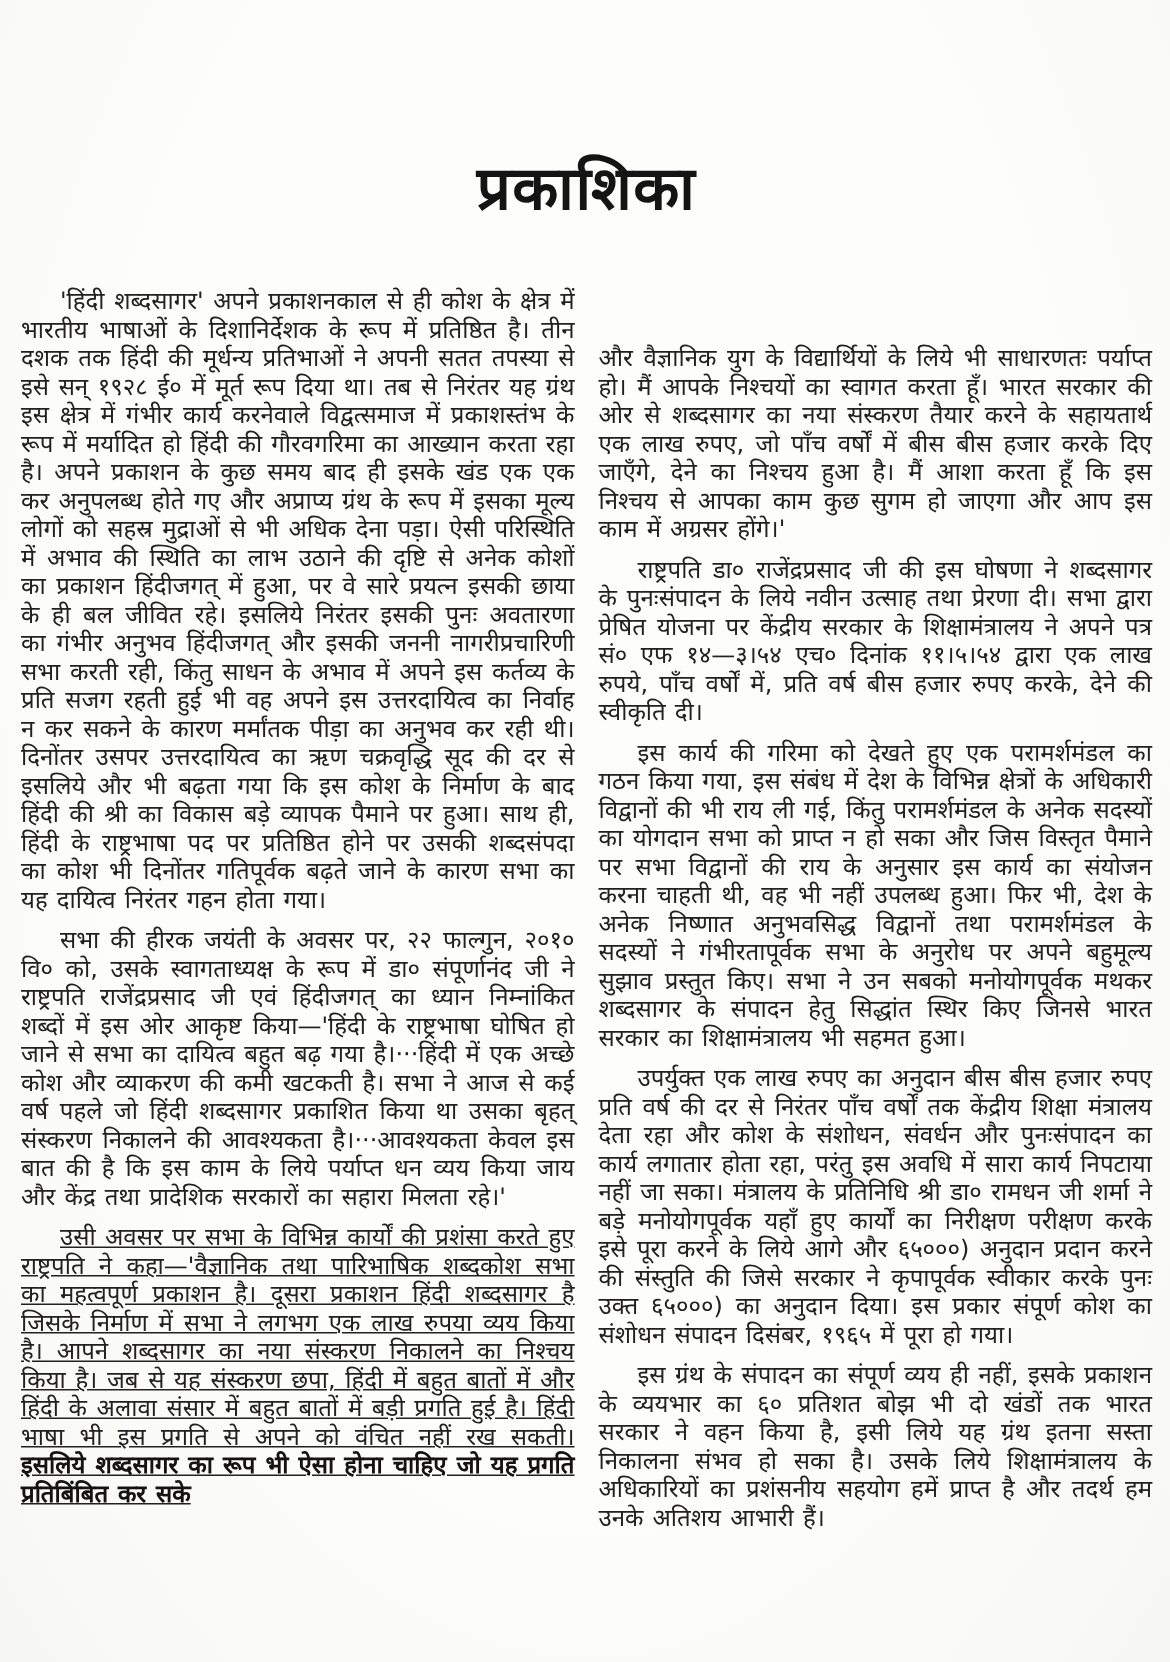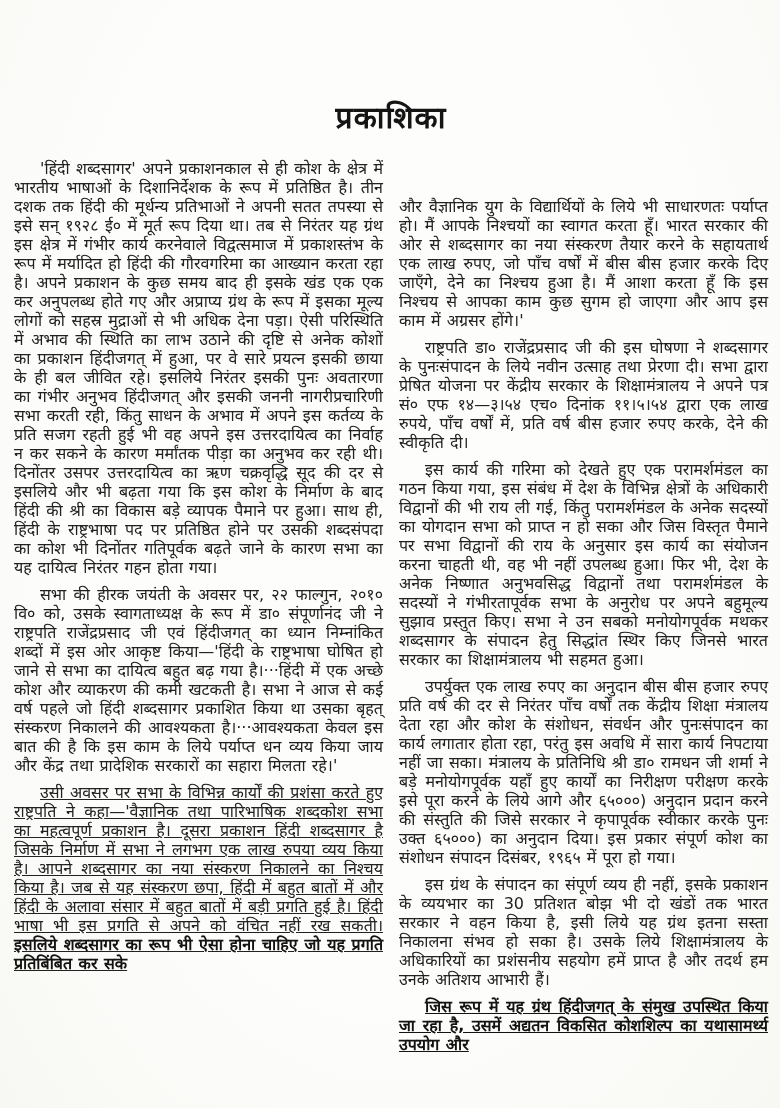--- a/index.html
+++ b/index.html
@@ -14,23 +14,23 @@
     margin: 0 auto;
     background: #fcfcfa;
     background-image: radial-gradient(ellipse at 50% 40%, #fdfdfc 60%, #f7f7f3 100%);
     overflow: hidden;
     font-family: "DejaVu Sans", sans-serif;
     color: #1b1b1b;
     box-sizing: border-box;
     padding: 96px 12px 20px 14px;
   }
   .title {
-    margin: 0 0 22px 0;
+    margin: 0 0 40px 0;
     text-align: center;
-    font-size: 30px;
+    font-size: 40px;
     font-weight: bold;
     letter-spacing: 1px;
     color: #141414;
   }
   .columns {
     display: flex;
     gap: 16px;
   }
   .col {
     flex: 1 1 0;
@@ -74,18 +74,17 @@
       <p class="para">'हिंदी शब्दसागर' अपने प्रकाशनकाल से ही कोश के क्षेत्र में भारतीय भाषाओं के दिशानिर्देशक के रूप में प्रतिष्ठित है। तीन दशक तक हिंदी की मूर्धन्य प्रतिभाओं ने अपनी सतत तपस्या से इसे सन् १९२८ ई० में मूर्त रूप दिया था। तब से निरंतर यह ग्रंथ इस क्षेत्र में गंभीर कार्य करनेवाले विद्वत्समाज में प्रकाशस्तंभ के रूप में मर्यादित हो हिंदी की गौरवगरिमा का आख्यान करता रहा है। अपने प्रकाशन के कुछ समय बाद ही इसके खंड एक एक कर अनुपलब्ध होते गए और अप्राप्य ग्रंथ के रूप में इसका मूल्य लोगों को सहस्र मुद्राओं से भी अधिक देना पड़ा। ऐसी परिस्थिति में अभाव की स्थिति का लाभ उठाने की दृष्टि से अनेक कोशों का प्रकाशन हिंदीजगत् में हुआ, पर वे सारे प्रयत्न इसकी छाया के ही बल जीवित रहे। इसलिये निरंतर इसकी पुनः अवतारणा का गंभीर अनुभव हिंदीजगत् और इसकी जननी नागरीप्रचारिणी सभा करती रही, किंतु साधन के अभाव में अपने इस कर्तव्य के प्रति सजग रहती हुई भी वह अपने इस उत्तरदायित्व का निर्वाह न कर सकने के कारण मर्मांतक पीड़ा का अनुभव कर रही थी। दिनोंतर उसपर उत्तरदायित्व का ऋण चक्रवृद्धि सूद की दर से इसलिये और भी बढ़ता गया कि इस कोश के निर्माण के बाद हिंदी की श्री का विकास बड़े व्यापक पैमाने पर हुआ। साथ ही, हिंदी के राष्ट्रभाषा पद पर प्रतिष्ठित होने पर उसकी शब्दसंपदा का कोश भी दिनोंतर गतिपूर्वक बढ़ते जाने के कारण सभा का यह दायित्व निरंतर गहन होता गया।</p>
       <p class="para">सभा की हीरक जयंती के अवसर पर, २२ फाल्गुन, २०१० वि० को, उसके स्वागताध्यक्ष के रूप में डा० संपूर्णानंद जी ने राष्ट्रपति राजेंद्रप्रसाद जी एवं हिंदीजगत् का ध्यान निम्नांकित शब्दों में इस ओर आकृष्ट किया—'हिंदी के राष्ट्रभाषा घोषित हो जाने से सभा का दायित्व बहुत बढ़ गया है।···हिंदी में एक अच्छे कोश और व्याकरण की कमी खटकती है। सभा ने आज से कई वर्ष पहले जो हिंदी शब्दसागर प्रकाशित किया था उसका बृहत् संस्करण निकालने की आवश्यकता है।···आवश्यकता केवल इस बात की है कि इस काम के लिये पर्याप्त धन व्यय किया जाय और केंद्र तथा प्रादेशिक सरकारों का सहारा मिलता रहे।'</p>
       <p class="para last"><span>उसी अवसर पर सभा के विभिन्न कार्यों की प्रशंसा करते हुए राष्ट्रपति ने कहा—'वैज्ञानिक तथा पारिभाषिक शब्दकोश सभा का महत्वपूर्ण प्रकाशन है। दूसरा प्रकाशन हिंदी शब्दसागर है जिसके निर्माण में सभा ने लगभग एक लाख रुपया व्यय किया है। आपने शब्दसागर का नया संस्करण निकालने का निश्चय किया है। जब से यह संस्करण छपा, हिंदी में बहुत बातों में और हिंदी के अलावा संसार में बहुत बातों में बड़ी प्रगति हुई है। हिंदी भाषा भी इस प्रगति से अपने को वंचित नहीं रख सकती। </span><span class="bold-tail">इसलिये शब्दसागर का रूप भी ऐसा होना चाहिए जो यह प्रगति प्रतिबिंबित कर सके</span></p>
     </div>
 
     <div class="col">
       <p class="para no-indent">और वैज्ञानिक युग के विद्यार्थियों के लिये भी साधारणतः पर्याप्त हो। मैं आपके निश्चयों का स्वागत करता हूँ। भारत सरकार की ओर से शब्दसागर का नया संस्करण तैयार करने के सहायतार्थ एक लाख रुपए, जो पाँच वर्षों में बीस बीस हजार करके दिए जाएँगे, देने का निश्चय हुआ है। मैं आशा करता हूँ कि इस निश्चय से आपका काम कुछ सुगम हो जाएगा और आप इस काम में अग्रसर होंगे।'</p>
       <p class="para">राष्ट्रपति डा० राजेंद्रप्रसाद जी की इस घोषणा ने शब्दसागर के पुनःसंपादन के लिये नवीन उत्साह तथा प्रेरणा दी। सभा द्वारा प्रेषित योजना पर केंद्रीय सरकार के शिक्षामंत्रालय ने अपने पत्र सं० एफ १४—३।५४ एच० दिनांक ११।५।५४ द्वारा एक लाख रुपये, पाँच वर्षों में, प्रति वर्ष बीस हजार रुपए करके, देने की स्वीकृति दी।</p>
       <p class="para">इस कार्य की गरिमा को देखते हुए एक परामर्शमंडल का गठन किया गया, इस संबंध में देश के विभिन्न क्षेत्रों के अधिकारी विद्वानों की भी राय ली गई, किंतु परामर्शमंडल के अनेक सदस्यों का योगदान सभा को प्राप्त न हो सका और जिस विस्तृत पैमाने पर सभा विद्वानों की राय के अनुसार इस कार्य का संयोजन करना चाहती थी, वह भी नहीं उपलब्ध हुआ। फिर भी, देश के अनेक निष्णात अनुभवसिद्ध विद्वानों तथा परामर्शमंडल के सदस्यों ने गंभीरतापूर्वक सभा के अनुरोध पर अपने बहुमूल्य सुझाव प्रस्तुत किए। सभा ने उन सबको मनोयोगपूर्वक मथकर शब्दसागर के संपादन हेतु सिद्धांत स्थिर किए जिनसे भारत सरकार का शिक्षामंत्रालय भी सहमत हुआ।</p>
       <p class="para">उपर्युक्त एक लाख रुपए का अनुदान बीस बीस हजार रुपए प्रति वर्ष की दर से निरंतर पाँच वर्षों तक केंद्रीय शिक्षा मंत्रालय देता रहा और कोश के संशोधन, संवर्धन और पुनःसंपादन का कार्य लगातार होता रहा, परंतु इस अवधि में सारा कार्य निपटाया नहीं जा सका। मंत्रालय के प्रतिनिधि श्री डा० रामधन जी शर्मा ने बड़े मनोयोगपूर्वक यहाँ हुए कार्यों का निरीक्षण परीक्षण करके इसे पूरा करने के लिये आगे और ६५०००) अनुदान प्रदान करने की संस्तुति की जिसे सरकार ने कृपापूर्वक स्वीकार करके पुनः उक्त ६५०००) का अनुदान दिया। इस प्रकार संपूर्ण कोश का संशोधन संपादन दिसंबर, १९६५ में पूरा हो गया।</p>
-      <p class="para">इस ग्रंथ के संपादन का संपूर्ण व्यय ही नहीं, इसके प्रकाशन के व्ययभार का 30 प्रतिशत बोझ भी दो खंडों तक भारत सरकार ने वहन किया है, इसी लिये यह ग्रंथ इतना सस्ता निकालना संभव हो सका है। उसके लिये शिक्षामंत्रालय के अधिकारियों का प्रशंसनीय सहयोग हमें प्राप्त है और तदर्थ हम उनके अतिशय आभारी हैं।</p>
-      <p class="para bold-para last">जिस रूप में यह ग्रंथ हिंदीजगत् के संमुख उपस्थित किया जा रहा है, उसमें अद्यतन विकसित कोशशिल्प का यथासामर्थ्य उपयोग और</p>
+      <p class="para">इस ग्रंथ के संपादन का संपूर्ण व्यय ही नहीं, इसके प्रकाशन के व्ययभार का ६० प्रतिशत बोझ भी दो खंडों तक भारत सरकार ने वहन किया है, इसी लिये यह ग्रंथ इतना सस्ता निकालना संभव हो सका है। उसके लिये शिक्षामंत्रालय के अधिकारियों का प्रशंसनीय सहयोग हमें प्राप्त है और तदर्थ हम उनके अतिशय आभारी हैं।</p>
     </div>
 
   </div>
 </div>
 
 </body></html>

